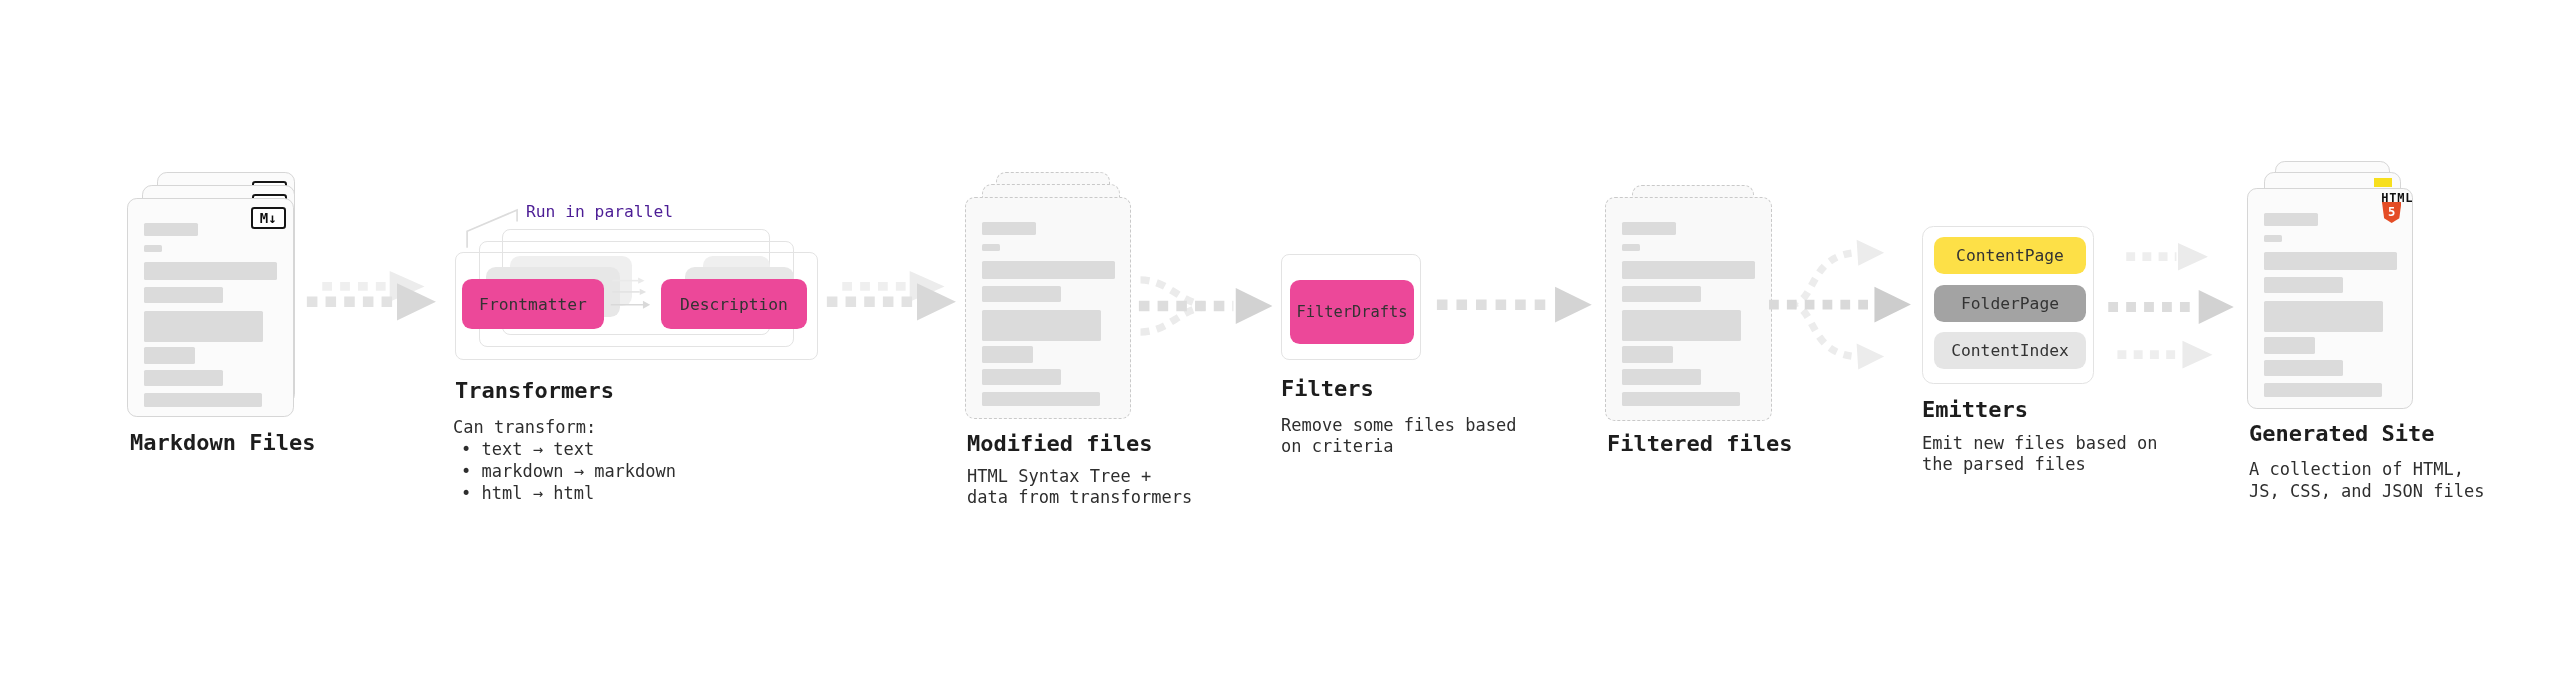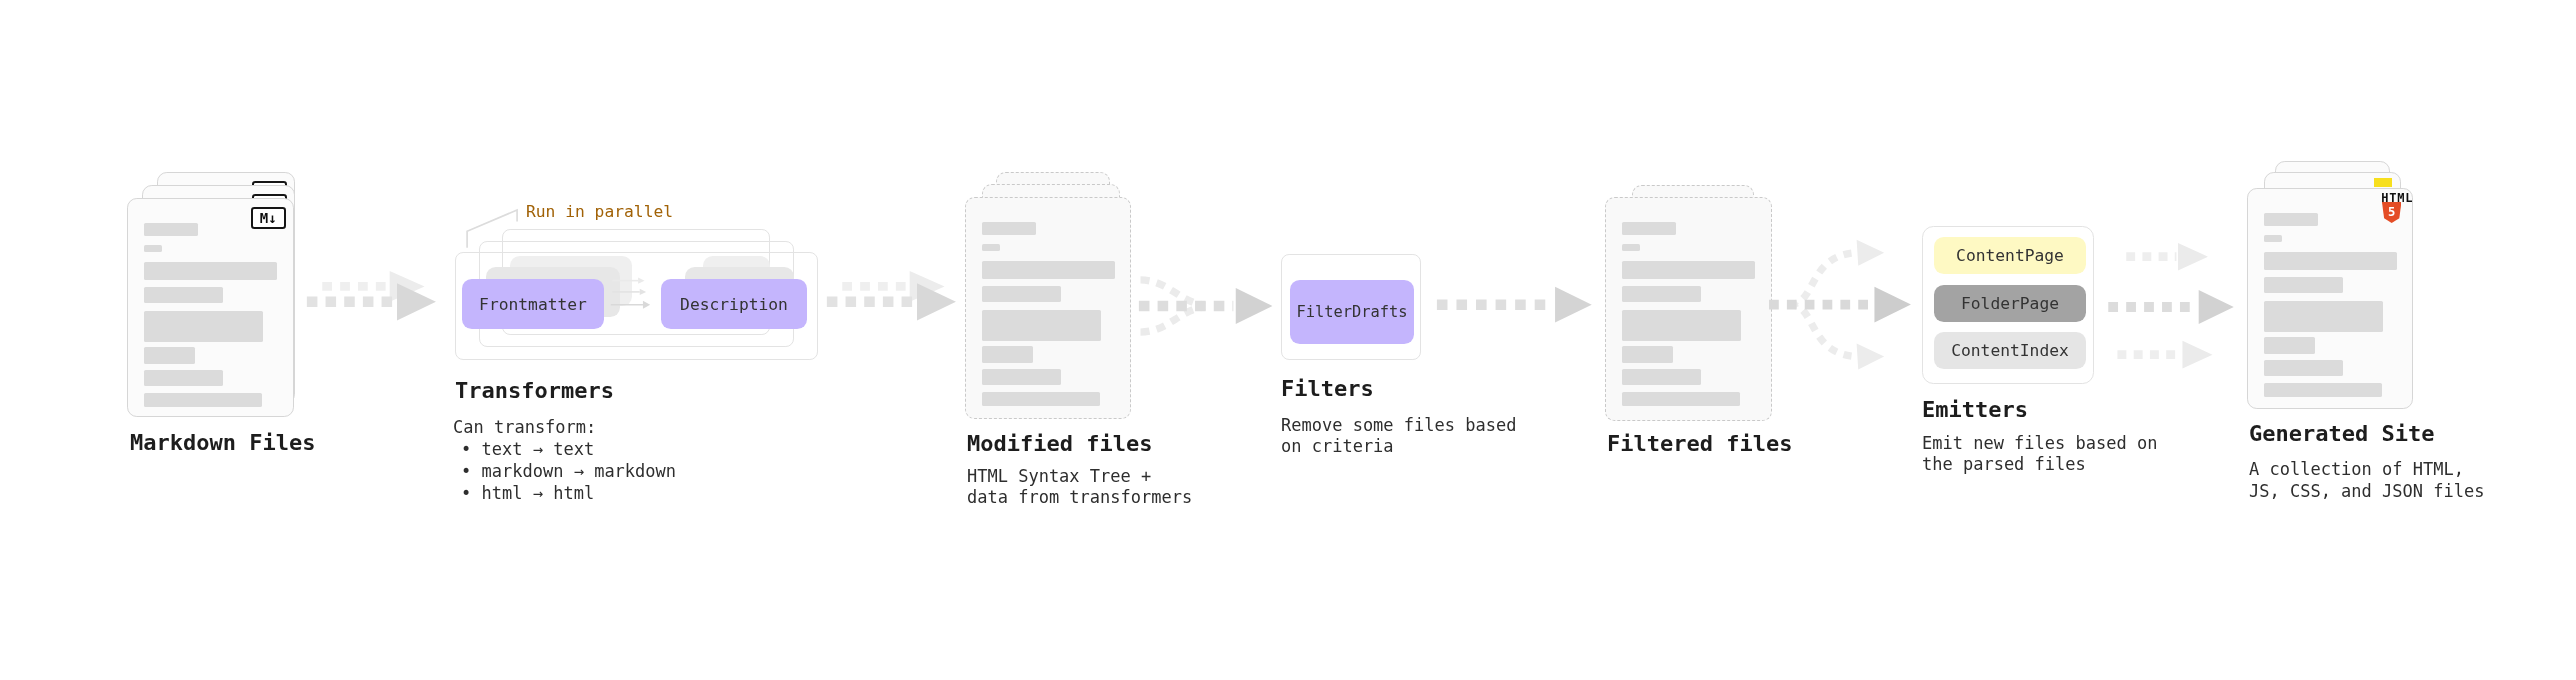--- a/index.html
+++ b/index.html
@@ -32,33 +32,33 @@
     display:flex; align-items:center; justify-content:center;
     font-size:14px; font-weight:bold; color:#111; line-height:1;
   }
 
   
   .frame { position:absolute; border:1.6px solid #e3e3e3; border-radius:8.1px; background:transparent; }
   .frame.filled { background:#ffffff; }
 
   
   .pill {
-    position:absolute; border-radius:9.8px; background:#c4b5fd;
+    position:absolute; border-radius:9.8px; background:#ec4899;
     display:flex; align-items:center; justify-content:center;
     font-size:16.3px; font-weight:500; color:#333333; white-space:nowrap;
   }
   .pill.mid  { background:#e7e7e7; }
   .pill.back { background:#efefef; }
 
   
   .stage-label { position:absolute; font-size:22px; font-weight:600; color:#1d1d1d; white-space:nowrap; }
   .stage-sub   { position:absolute; font-size:17px; font-weight:500; color:#2e2e2e; white-space:nowrap; }
   .stage-sub div { line-height:21px; }
   .stage-sub.lh27 div { line-height:22px; }
-  .note-text { position:absolute; font-size:16.3px; color:#a16207; white-space:nowrap; }
+  .note-text { position:absolute; font-size:16.3px; color:#4c1d95; white-space:nowrap; }
   .bullet { padding-left:8.1px; }
 
   
   .css-badge { position:absolute; top:3.3px; right:8.1px; width:18px; text-align:center; }
   .css-badge .css-word { font-size:6.5px; font-weight:bold; color:#1a1a1a; line-height:5.7px; letter-spacing:0.4px;margin-top:24px; }
   .css-badge .css-bar  { height:3.3px; background:#2563eb; margin-top:0.8px; }
   .js-badge  { position:absolute; top:4.9px; right:8.1px; width:18px; height:9px; background:#f7df1e; }
   .html5-badge { position:absolute; top:5.7px; right:9.8px; width:21px; text-align:center; }
   .html5-badge .html-word { font-size:12px; font-weight:bold; color:#111; letter-spacing:0.8px; line-height:6.5px; }
   .html5-badge .shield {
@@ -216,21 +216,21 @@
     <path d="M30,87 C64,87 52,27 112,23" fill="none" stroke="#ececec" stroke-width="9" stroke-dasharray="10 9"></path>
     <polygon points="113,7 147,23 115,39" fill="#ececec"></polygon>
     <path d="M30,87 C64,87 52,147 112,151" fill="none" stroke="#ececec" stroke-width="9" stroke-dasharray="10 9"></path>
     <polygon points="113,135 147,151 115,167" fill="#ececec"></polygon>
     <line x1="5" y1="87" x2="132" y2="87" stroke="#d9d9d9" stroke-width="12" stroke-dasharray="12 10"></line>
     <polygon points="135,65 180,87 135,109" fill="#cdcdcd"></polygon>
   </svg>
 
   <div>
     <div class="frame filled" style="left:1922px; top:226px; width:172px; height:158px; border-radius:11.4px;"></div>
-    <div class="pill" style="left:1934px; top:237px; width:152px; height:37px; background:#fef9c3;">ContentPage</div>
+    <div class="pill" style="left:1934px; top:237px; width:152px; height:37px; background:#fde047;">ContentPage</div>
     <div class="pill" style="left:1934px; top:285px; width:152px; height:37px; background:#a3a3a3;">FolderPage</div>
     <div class="pill" style="left:1934px; top:332px; width:152px; height:37px; background:#e5e5e5;">ContentIndex</div>
     <div class="stage-label" style="left:1922px; top:397px;">Emitters</div>
     <div class="stage-sub" style="left:1922px; top:433px;">
       <div>Emit new files based on</div>
       <div>the parsed files</div>
     </div>
   </div>
 
   <svg class="abs" style="left:2123px; top:242px;" width="89" height="32.5" viewBox="0 0 110 40">

